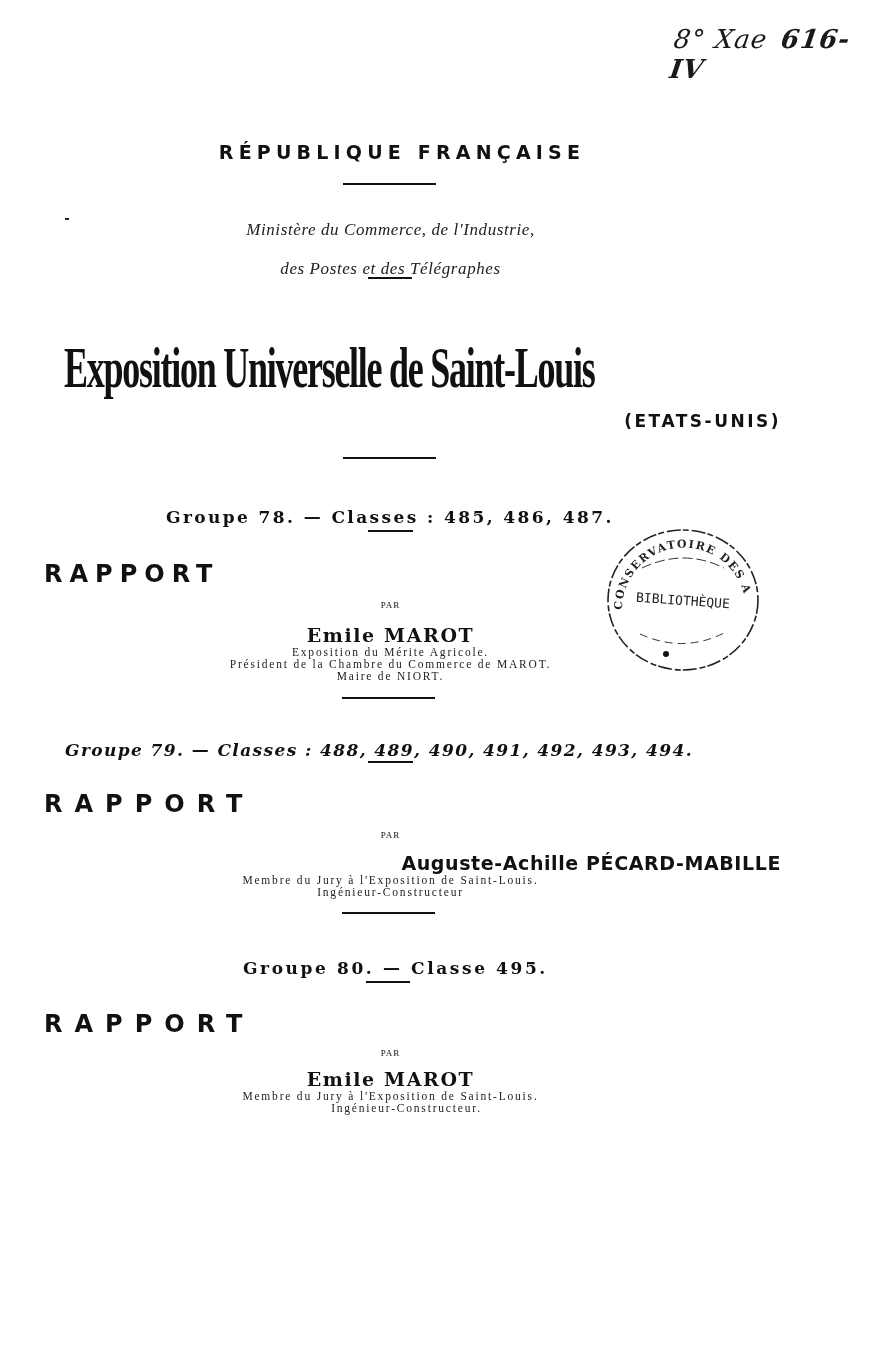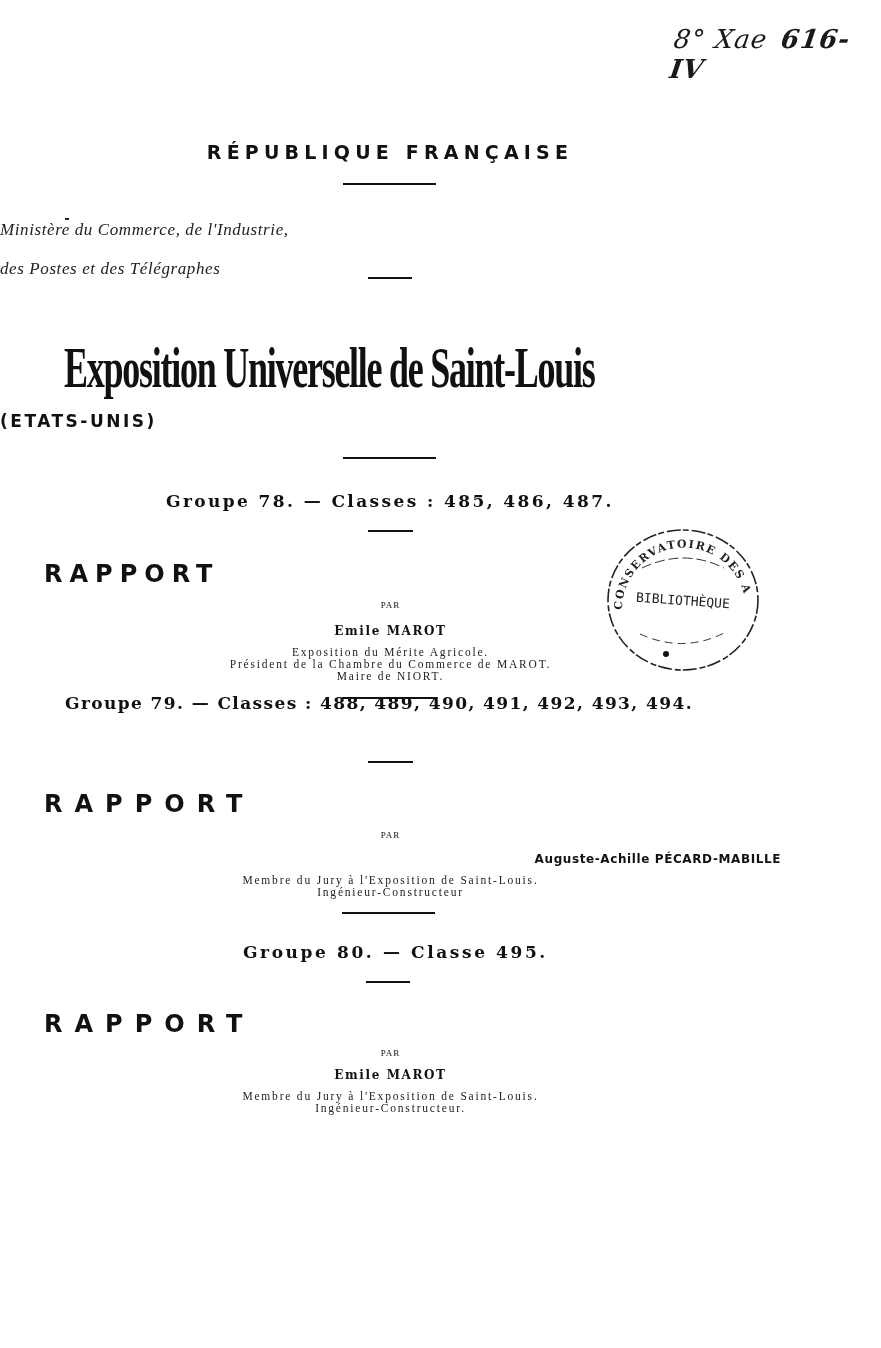--- a/index.html
+++ b/index.html
@@ -31,35 +31,35 @@
       font-size: 26px;
       color: #1a1a1a;
       letter-spacing: 1px;
       transform: skewX(-8deg);
     }
     .shelfmark .num { font-weight: bold; margin-left: 14px; }
 
     
     .republique {
       position: absolute;
-      left: 160px;
+      left: 172px;
       top: 141px;
       width: 460px;
       text-align: center;
       font-family: "DejaVu Sans", sans-serif;
       font-weight: bold;
       font-size: 19px;
       letter-spacing: 5.2px;
     }
 
     .ministere {
       position: absolute;
       left: 0;
       width: 781px;
-      text-align: left;
+      text-align: center;
       font-family: "Liberation Serif", serif;
       font-style: italic;
       font-size: 17px;
       letter-spacing: 0.6px;
       color: #222;
     }
 
     .main-title {
       position: absolute;
       left: 64px;
@@ -74,36 +74,37 @@
       transform-origin: left top;
       white-space: nowrap;
       width: 1060px;
     }
 
     .etats {
       position: absolute;
       left: 0;
       width: 781px;
       top: 411px;
-      text-align: left;
+      text-align: right;
       font-family: "DejaVu Sans", sans-serif;
       font-weight: bold;
       font-size: 17px;
       letter-spacing: 2.5px;
     }
 
     .groupe {
       position: absolute;
       font-family: "DejaVu Serif", serif;
       font-weight: bold;
       font-size: 17px;
       white-space: nowrap;
+      margin-top: 16px;
     }
     .g78 { left: 166px; top: 491px; letter-spacing: 2.4px; }
-    .g79 { left: 65px; top: 693px; letter-spacing: 1.4px; }
+    .g79 { left: 65px; top: 724px; letter-spacing: 1.4px; font-style: italic; }
     .g80 { left: 243px; top: 942px; letter-spacing: 2.6px; }
 
     .rapport {
       position: absolute;
       left: 0;
       width: 781px;
       text-align: left;
       font-family: "DejaVu Sans", sans-serif;
       font-weight: bold;
       font-size: 24px;
@@ -122,21 +123,21 @@
       letter-spacing: 1px;
     }
 
     .author {
       position: absolute;
       left: 0;
       width: 781px;
       text-align: center;
       font-family: "DejaVu Serif", serif;
       font-weight: bold;
-      font-size: 12px;
+      font-size: 19px;
       letter-spacing: 1.6px;
     }
     .author-sans {
       font-family: "DejaVu Sans", sans-serif;
       letter-spacing: 0.6px;
     }
 
     .title-line {
       position: absolute;
       left: 0;
@@ -212,15 +213,15 @@
 <div class="title-line" style="top:886px;">Ingénieur-Constructeur</div>
 <div class="rule" style="left:342px; top:912px; width:93px;"></div>
 
 <div class="groupe g80">Groupe 80. — Classe 495.</div>
 <div class="rule" style="left:366px; top:981px; width:44px;"></div>
 
 <div class="rapport wide" style="top:1010px;">RAPPORT</div>
 <div class="par" style="top:1048px;">PAR</div>
 <div class="author" style="top:1068px;">Emile MAROT</div>
 <div class="title-line" style="top:1090px;">Membre du Jury à l'Exposition de Saint-Louis.</div>
-<div class="title-line" style="top:1102px;">Ingénieur-Constructeur.</div>
+<div class="title-line" style="top:1102px;padding-left:16px;">Ingénieur-Constructeur.</div>
 
 <div class="abs" style="left:65px; top:218px; width:4px; height:2px; background:#222;"></div>
 
 </body></html>

